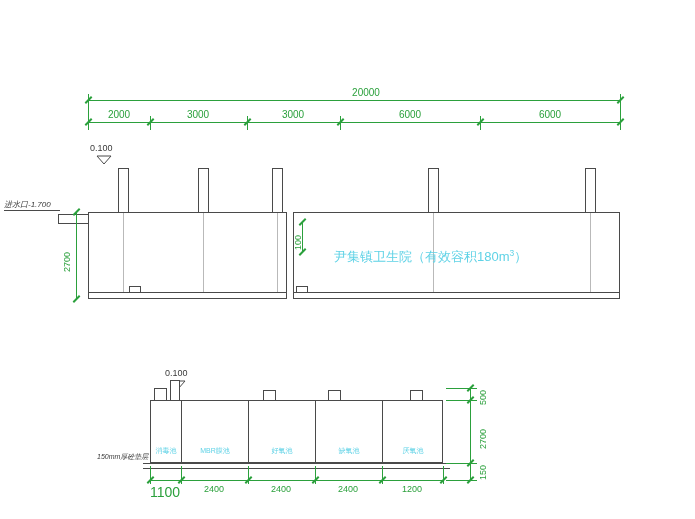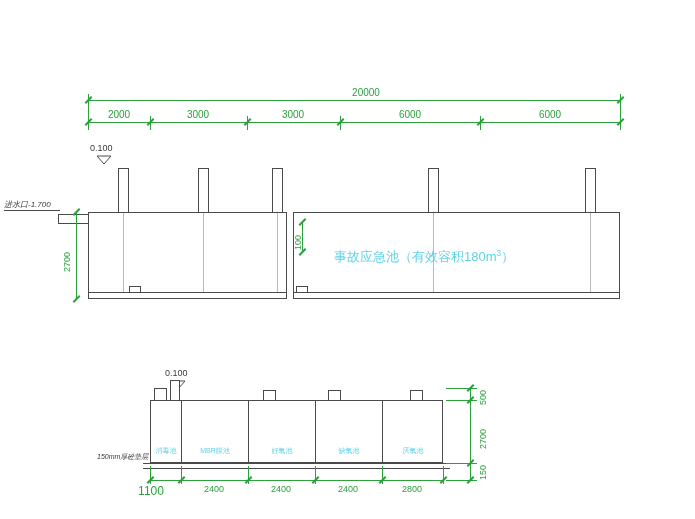--- a/index.html
+++ b/index.html
@@ -89,21 +89,21 @@
   <div class="tk" style="left:76px;top:212px;"></div>
   <div class="tk" style="left:76px;top:299px;"></div>
   <div class="vtext" style="left:62px;top:272px;">2700</div>
 
   <div class="vl" style="left:302px;top:222px;height:30px;"></div>
   <div class="tk" style="left:302px;top:222px;"></div>
   <div class="tk" style="left:302px;top:252px;"></div>
   <div class="vtext" style="left:293px;top:250px;">100</div>
 
   <div class="cyan" style="left:334px;top:248px;font-size:13px;">
-    <span>事故应急池（有效容积180m</span><sup>3</sup><span>）</span>
+    <span>尹集镇卫生院（有效容积180m</span><sup>3</sup><span>）</span>
   </div>
 
   <div class="elev" style="left:165px;top:368px;">0.100</div>
   <svg class="abs" style="left:170px;top:380px;" width="16" height="10">
     <path d="M1 1 H15 L8 9 Z" fill="none" stroke="#4a4a4a" stroke-width="1"></path>
   </svg>
 
   <div class="rect" style="left:154px;top:388px;width:13px;height:13px;"></div>
   <div class="rect" style="left:170px;top:380px;width:10px;height:21px;"></div>
   <div class="rect" style="left:263px;top:390px;width:13px;height:11px;"></div>
@@ -134,25 +134,25 @@
   <div class="vl" style="left:315px;top:466px;height:18px;"></div>
   <div class="vl" style="left:382px;top:466px;height:18px;"></div>
   <div class="vl" style="left:443px;top:466px;height:18px;"></div>
   <div class="tk" style="left:150px;top:480px;"></div>
   <div class="tk" style="left:181px;top:480px;"></div>
   <div class="tk" style="left:248px;top:480px;"></div>
   <div class="tk" style="left:315px;top:480px;"></div>
   <div class="tk" style="left:382px;top:480px;"></div>
   <div class="tk" style="left:443px;top:480px;"></div>
 
-  <div class="dimtext ctr" style="left:151px;top:484px;font-size:12px;">1100</div>
+  <div class="dimtext ctr" style="left:165px;top:484px;font-size:14px;">1100</div>
   <div class="dimtext ctr" style="left:214px;top:484px;font-size:9px;">2400</div>
   <div class="dimtext ctr" style="left:281px;top:484px;font-size:9px;">2400</div>
   <div class="dimtext ctr" style="left:348px;top:484px;font-size:9px;">2400</div>
-  <div class="dimtext ctr" style="left:412px;top:484px;font-size:9px;">2800</div>
+  <div class="dimtext ctr" style="left:412px;top:484px;font-size:9px;">1200</div>
 
   <div class="vl" style="left:470px;top:388px;height:92px;"></div>
   <div class="khl" style="left:446px;top:388px;width:31px;background:#2ba03c;"></div>
   <div class="khl" style="left:446px;top:400px;width:31px;background:#2ba03c;"></div>
   <div class="khl" style="left:446px;top:463px;width:31px;background:#2ba03c;"></div>
   <div class="khl" style="left:446px;top:480px;width:31px;background:#2ba03c;"></div>
   <div class="tk" style="left:470px;top:388px;"></div>
   <div class="tk" style="left:470px;top:400px;"></div>
   <div class="tk" style="left:470px;top:463px;"></div>
   <div class="tk" style="left:470px;top:480px;"></div>

